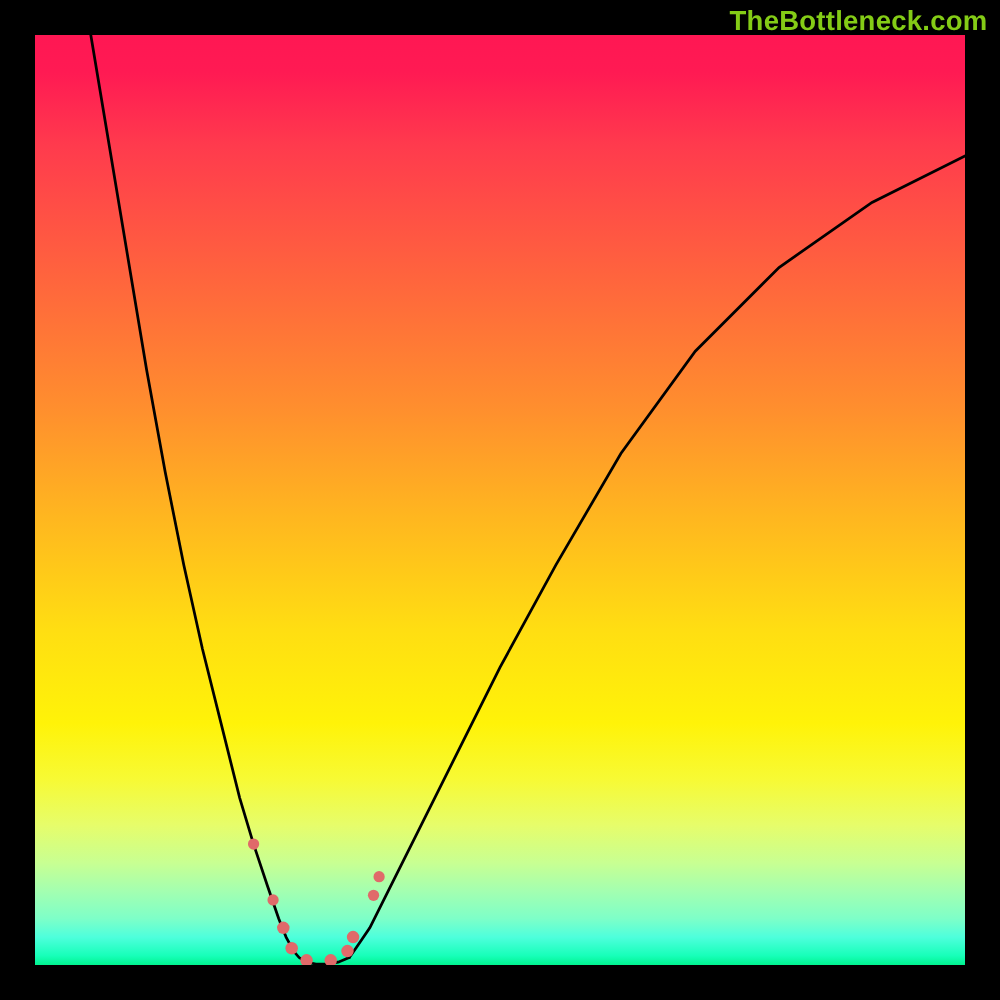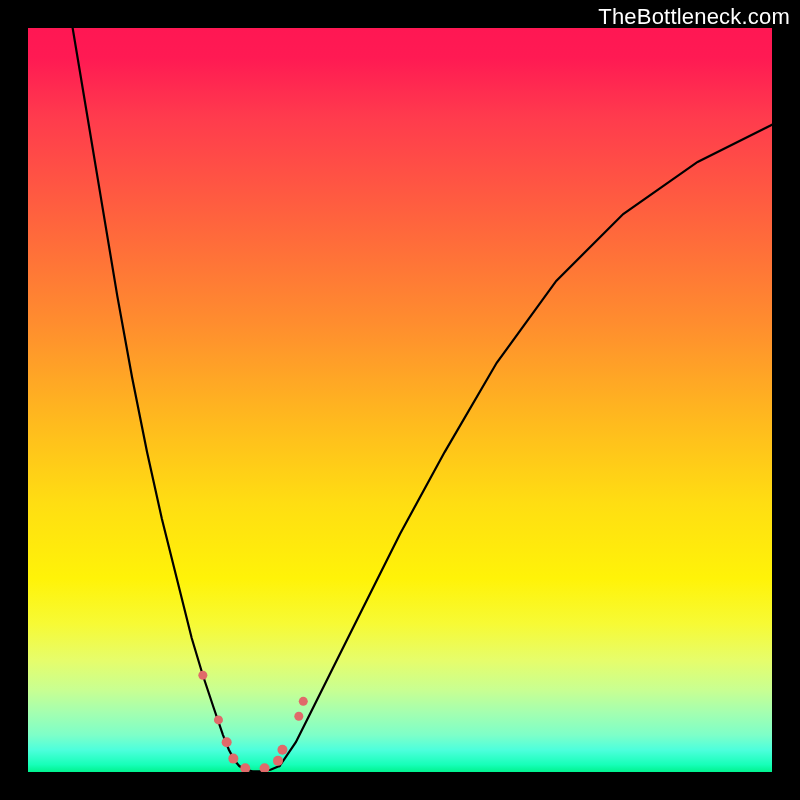--- a/index.html
+++ b/index.html
@@ -9,22 +9,22 @@
     width: 800px;
     height: 800px;
     background: #000;
   }
   .watermark {
     position: absolute;
     top: 4px;
     right: 10px;
     font-family: Arial, Helvetica, sans-serif;
     font-size: 22px;
-    font-weight: 400;
-    color: #ffffff;
+    font-weight: 700;
+    color: #84cc16;
     letter-spacing: 0.2px;
     z-index: 10;
   }
   .plot {
     position: absolute;
     left: 28px;
     top: 28px;
     width: 744px;
     height: 744px;
     overflow: hidden;

